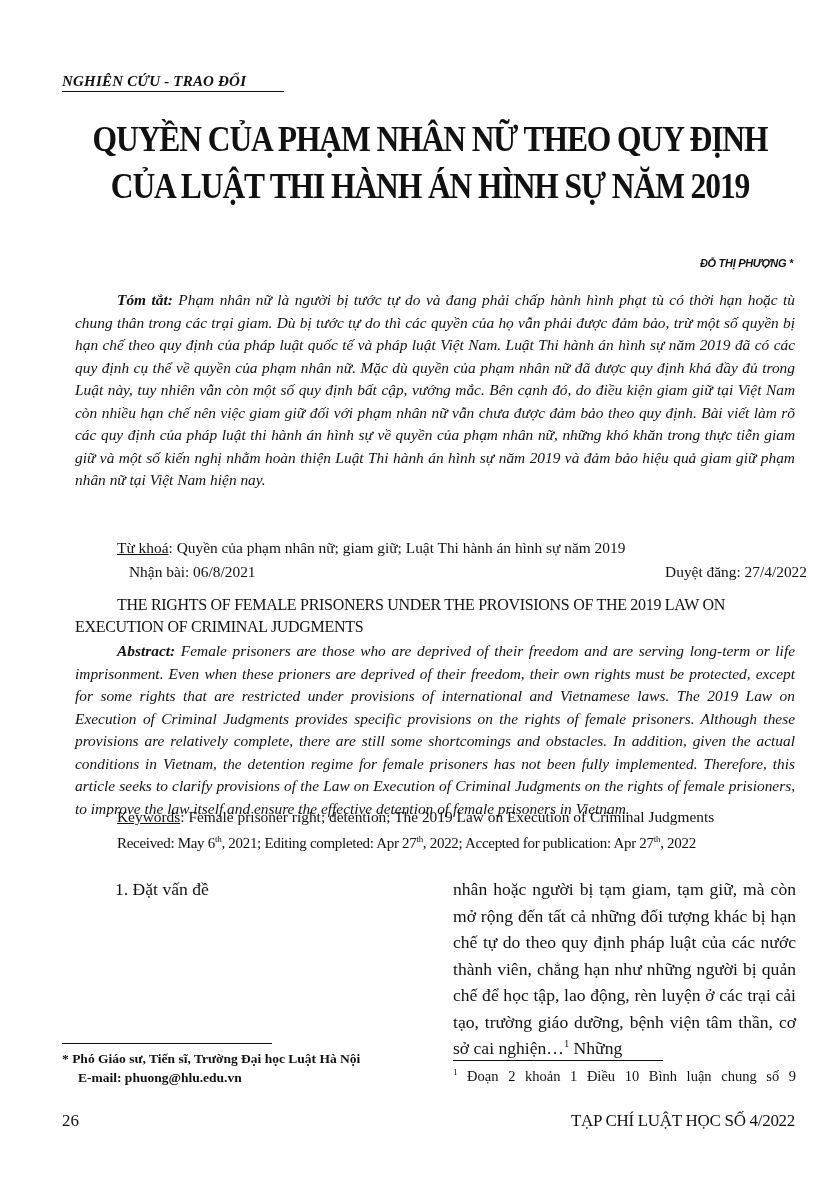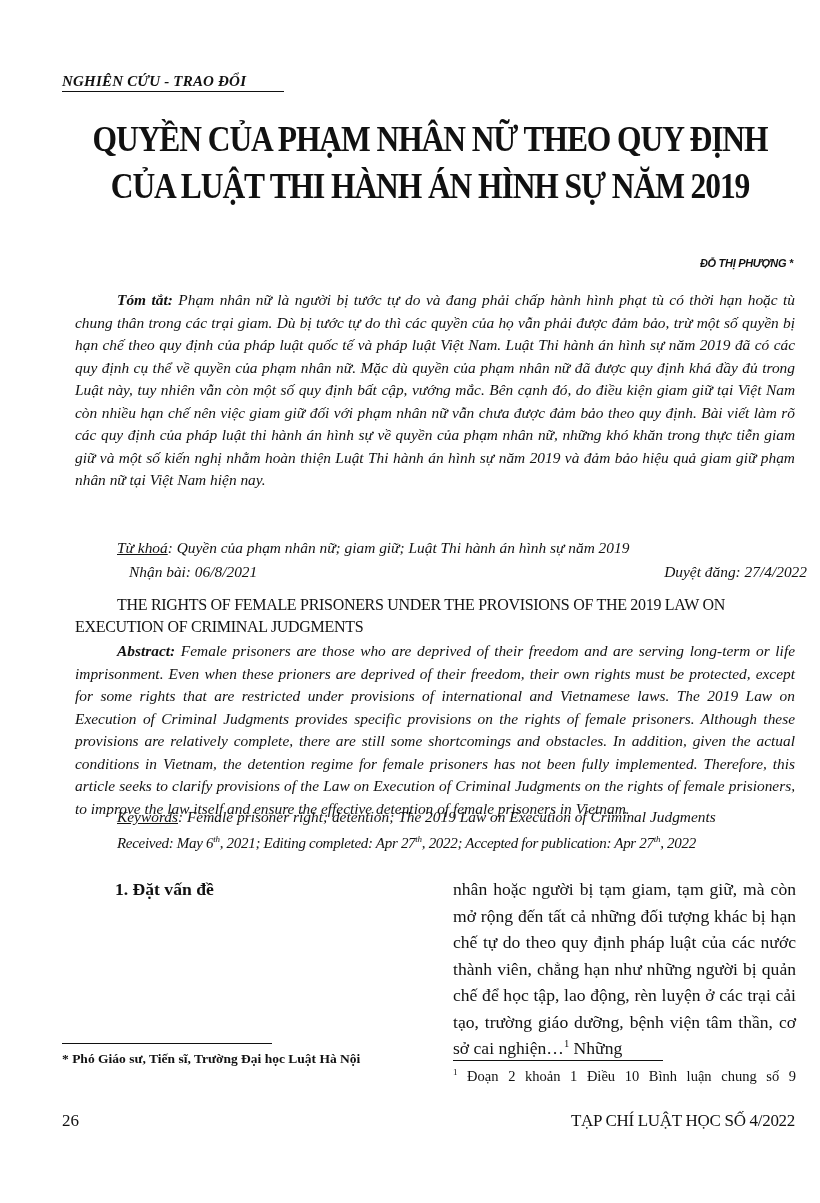--- a/index.html
+++ b/index.html
@@ -16,33 +16,33 @@
   .title.l1 { top: 118px; }
   .title.l2 { top: 165px; }
 
   .author { right: 27px; top: 257px; font-family: "Liberation Sans", sans-serif; font-size: 11px;
             font-weight: bold; font-style: italic; letter-spacing: -0.3px; }
 
   .para { left: 75px; width: 720px; font-size: 15.4px; font-style: italic; line-height: 22.5px;
           text-align: justify; }
   .para .lead { font-weight: bold; }
   .abstract-vi { top: 289px; text-indent: 42px; left: 75px; }
-  .indent-line { font-size: 15.4px; font-style: italic; line-height: 22px; }
+  .indent-line { font-size: 15.4px; line-height: 22px; }
   .keywords-vi { left: 117px; top: 537px; }
   .keywords-vi .kw-label, .keywords-en .kw-label { text-decoration: underline; }
   .dates-vi { left: 117px; top: 561px; width: 678px; display: flex; justify-content: space-between; margin-left: 12px; }
 
   .title-en { left: 75px; top: 594px; width: 720px; font-size: 16px; line-height: 22px; letter-spacing: -0.3px; text-indent: 42px; }
   .abstract-en { top: 640px; text-indent: 42px; }
   .keywords-en { left: 117px; top: 806px; }
   .dates-en { left: 117px; top: 832px; font-size: 15px; letter-spacing: -0.3px; }
 
   .col { font-size: 17.6px; line-height: 26.5px; text-align: justify; width: 350px; font-style: normal; }
   .col-left { left: 73px; top: 876px; }
-  .col-left .heading { font-weight: bold; }
+  .col-left .heading { font-weight: normal; }
   .col-left .p { text-indent: 42px; }
   .col-right { left: 453px; top: 876px; width: 343px; }
 
   .fn-rule { height: 0; border-top: 1.5px solid #111; width: 210px; }
   .fn-rule.left { left: 62px; top: 1043px; }
   .fn-rule.right { left: 453px; top: 1060px; }
 
   .fn-left { left: 62px; top: 1049px; font-size: 13.5px; font-weight: bold; line-height: 19px; }
   .fn-left .line2 { padding-left: 16px; }
   .fn-right { left: 453px; top: 1067px; width: 343px; font-size: 14.5px; line-height: 19px;
@@ -83,19 +83,20 @@
 
 <div class="abs col col-left">
   <div class="heading" style="padding-left:42px;">1. Đặt vấn đề</div>
 </div>
 
 <div class="abs col col-right"><span>nhân hoặc người bị tạm giam, tạm giữ, mà còn mở rộng đến tất cả những đối tượng khác bị hạn chế tự do theo quy định pháp luật của các nước thành viên, chẳng hạn như những người bị quản chế để học tập, lao động, rèn luyện ở các trại cải tạo, trường giáo dưỡng, bệnh viện tâm thần, cơ sở cai nghiện…</span><sup>1</sup><span> Những</span></div>
 
 <div class="abs fn-rule left"></div>
 <div class="abs fn-left">
   <div>* Phó Giáo sư, Tiến sĩ, Trường Đại học Luật Hà Nội</div>
+  <div class="line2">E-mail: phuong@hlu.edu.vn</div>
 </div>
 
 <div class="abs fn-rule right"></div>
 <div class="abs fn-right"><sup>1</sup><span> Đoạn 2 khoản 1 Điều 10 Bình luận chung số 9</span></div>
 
 <div class="abs page-num">26</div>
 <div class="abs journal">TẠP CHÍ LUẬT HỌC SỐ 4/2022</div>
 
 </body></html>

